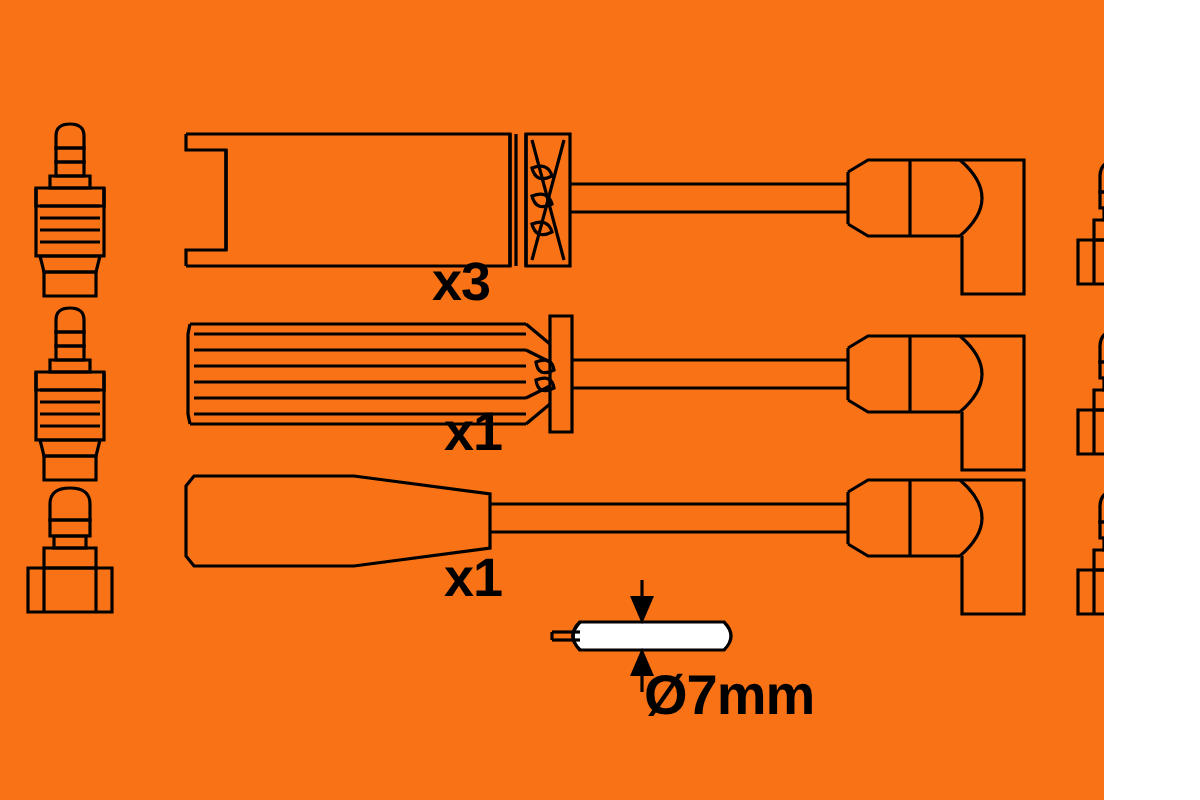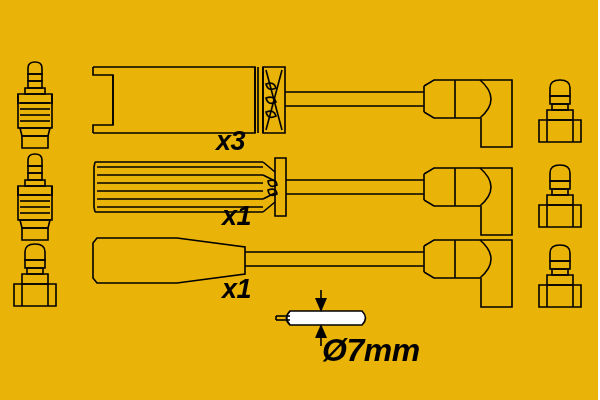--- a/index.html
+++ b/index.html
@@ -6,25 +6,24 @@
   html, body {
     margin: 0;
     padding: 0;
     background: #ffffff;
   }
   body {
     font-family: "Liberation Sans", sans-serif;
   }
   #sheet {
     position: relative;
-    width: 598px;
+    width: 552px;
     height: 400px;
-    background: #eab308;
+    background: #f97316;
     overflow: hidden;
-    font-style: italic;
   }
   #sheet svg {
     display: block;
     position: absolute;
     top: 0;
     left: 0;
   }
   .lbl {
     position: absolute;
     font-family: "Liberation Sans", sans-serif;
@@ -32,21 +31,21 @@
     color: #000000;
     white-space: nowrap;
     line-height: 1;
     user-select: none;
   }
   .qty {
     font-size: 27px;
     letter-spacing: -0.5px;
   }
   .dim {
-    font-size: 32px;
+    font-size: 28px;
     letter-spacing: -0.5px;
   }
   #qty-1 { left: 216px; top: 128px; }
   #qty-2 { left: 222px; top: 203px; }
   #qty-3 { left: 222px; top: 276px; }
   #dim-1 { left: 322px; top: 334px; }
 </style>
 </head>
 <body>
 

